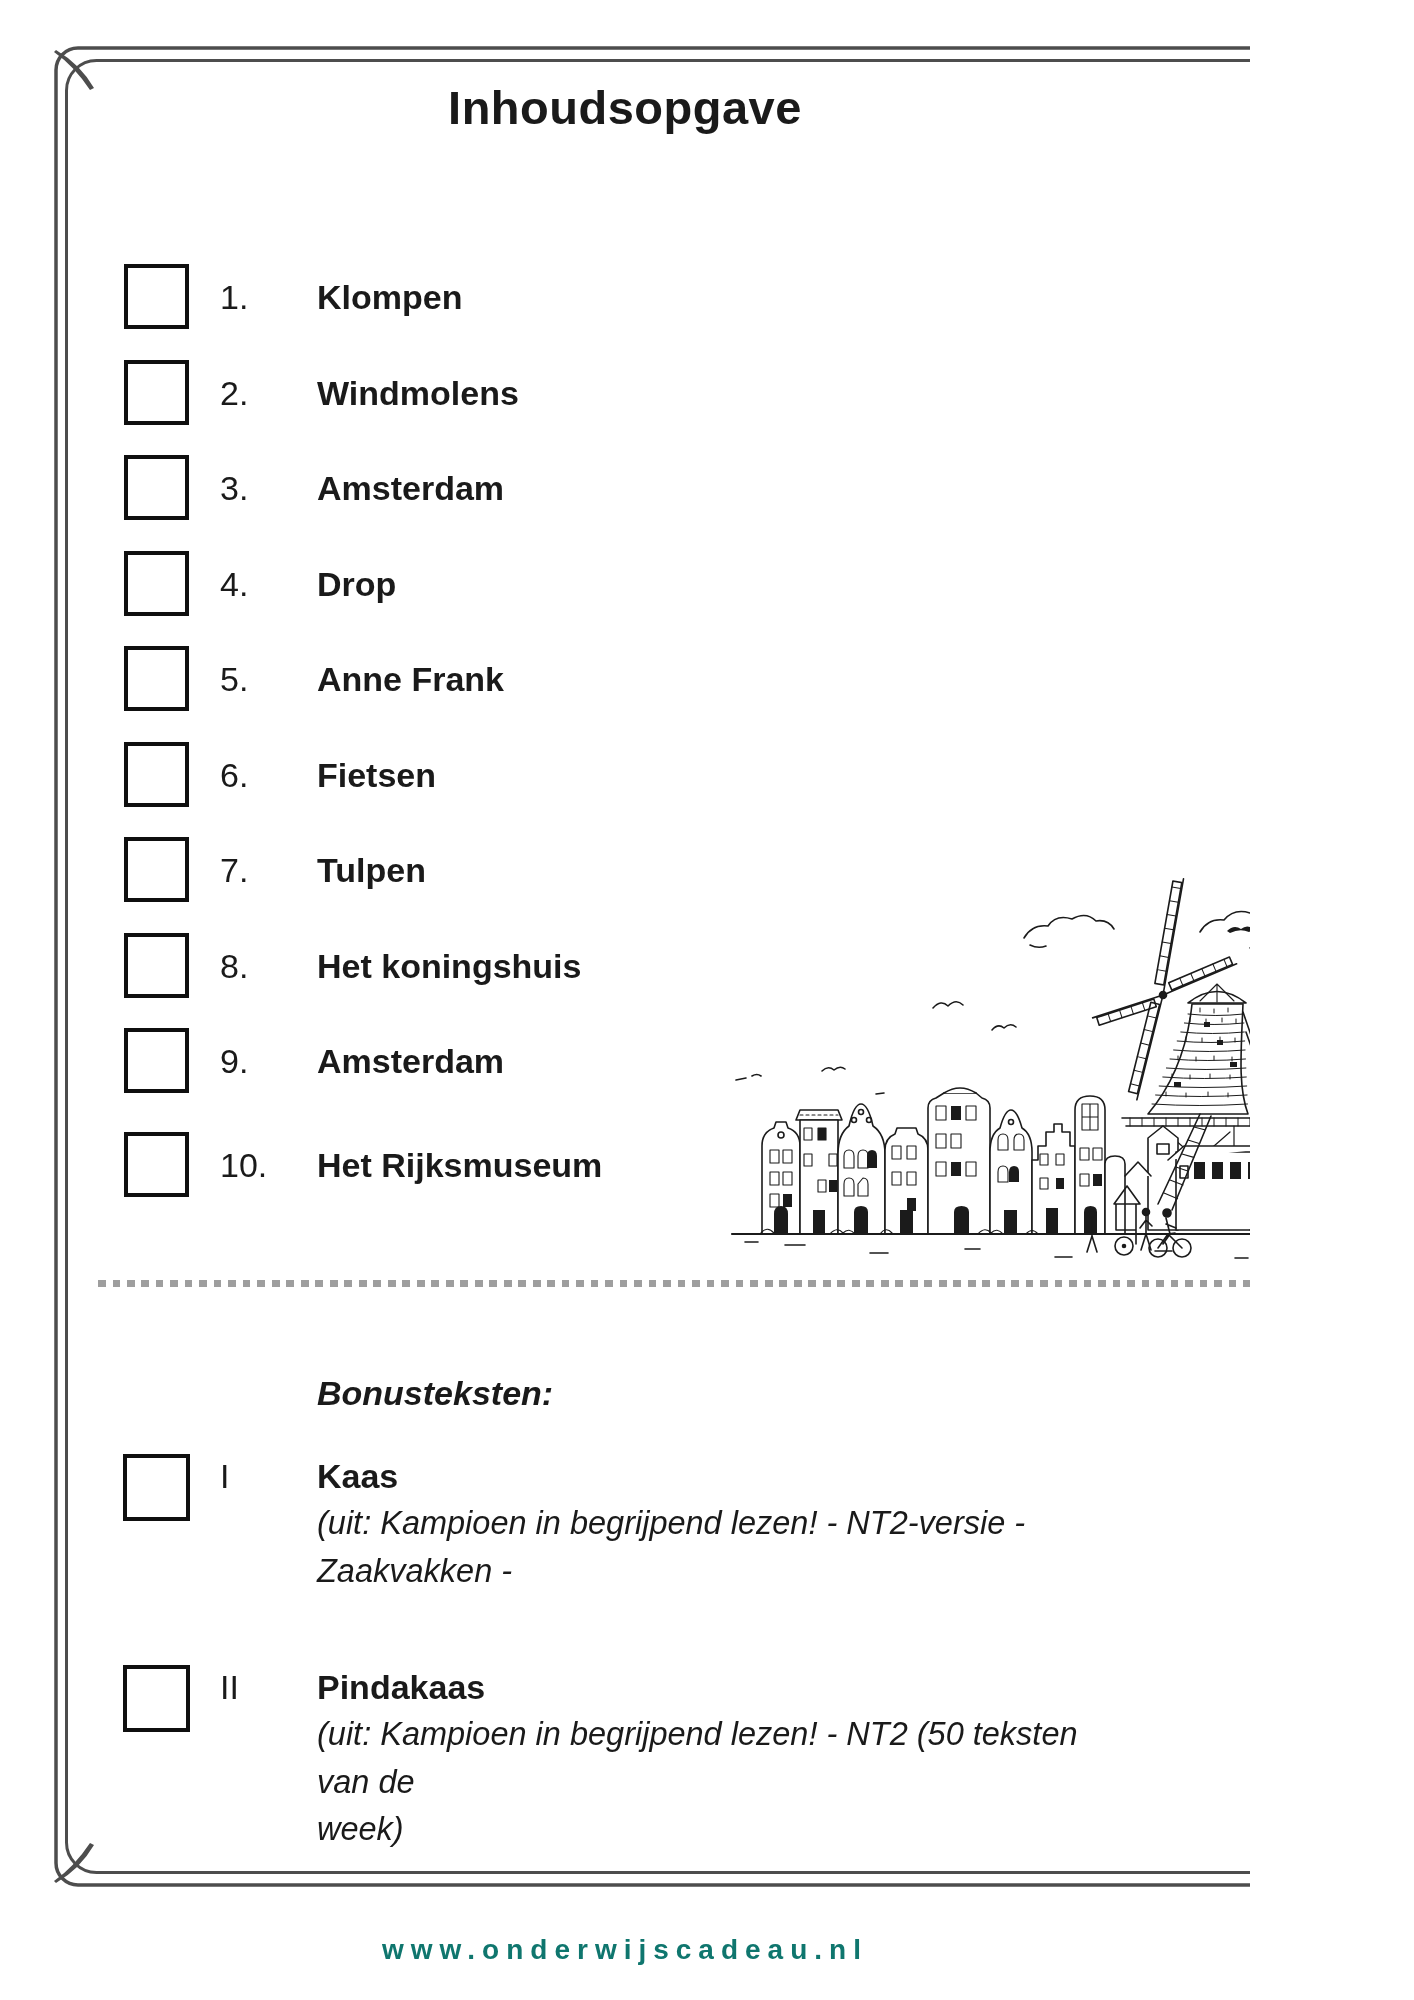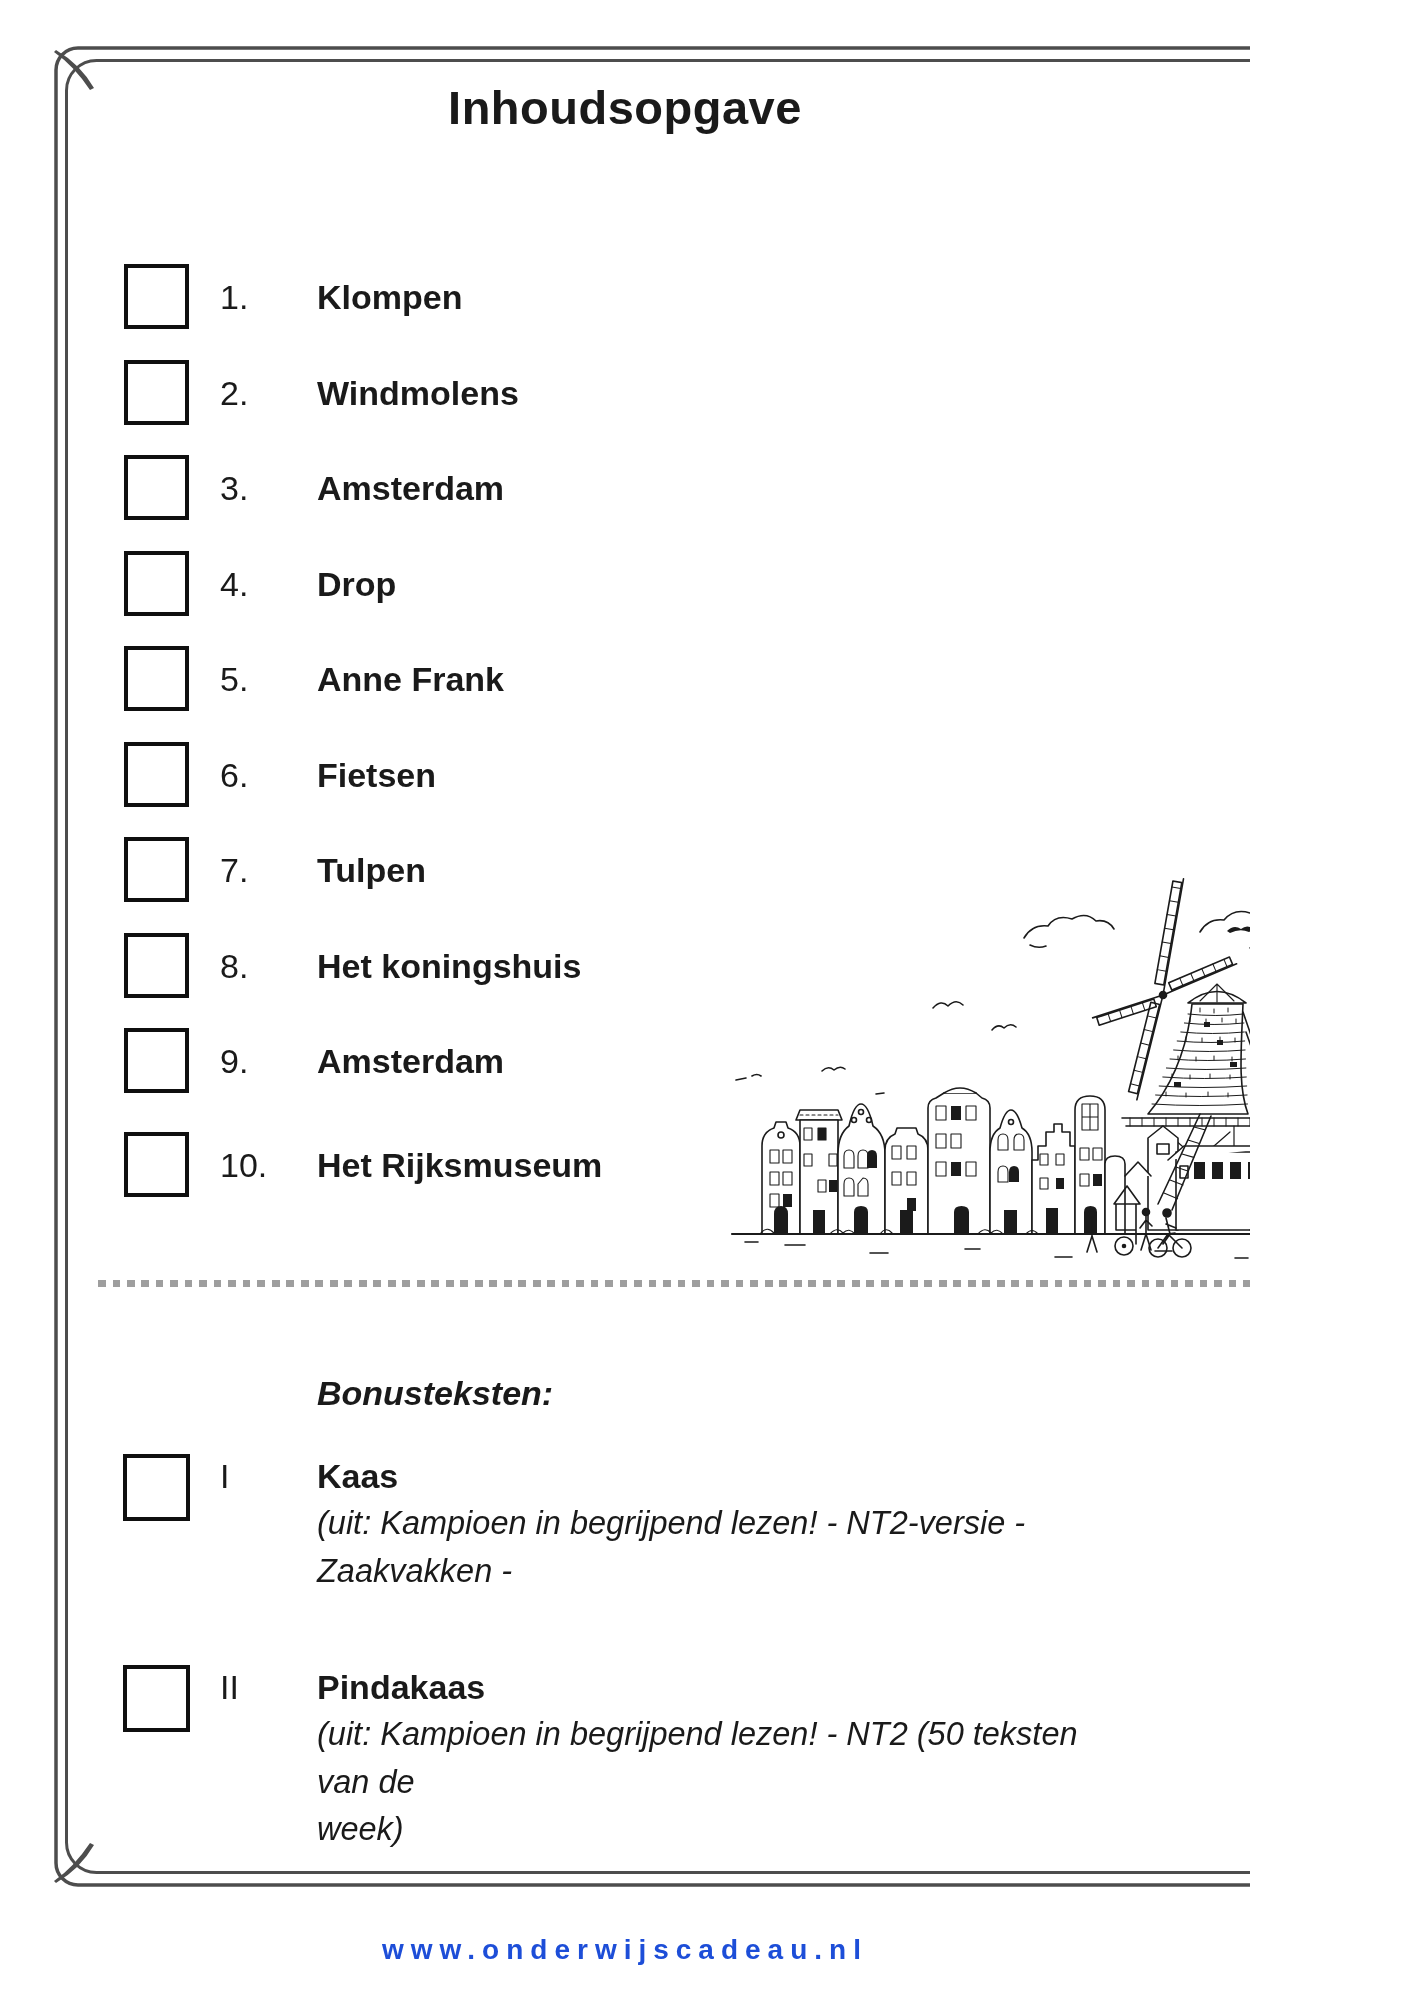--- a/index.html
+++ b/index.html
@@ -38,21 +38,21 @@
     position:absolute; left:123px; top:2px; width:59px; height:59px;
     border:4.5px solid #0f0f0f; background:#ffffff; box-sizing:content-box;
   }
   .bonus-numeral { position:absolute; left:220px; top:0; line-height:48px; font-size:34px; font-weight:400; }
   .bonus-text { position:absolute; left:317px; top:0; width:780px; }
   .bonus-title { font-size:34px; font-weight:700; line-height:48px; }
   .bonus-sub   { font-size:32.5px; font-style:italic; line-height:47.5px; }
 
   .footer {
     position:absolute; top:1934px; left:0; width:100%; text-align:center;
-    font-size:28px; font-weight:700; letter-spacing:7px; color:#1d4ed8;
+    font-size:28px; font-weight:700; letter-spacing:7px; color:#0f766e;
   }
 </style>
 </head>
 <body>
 
 <div class="page">
 
   <svg class="frame-svg" width="1414" height="2000" viewBox="0 0 1414 2000">
     <rect x="56" y="48" width="1302" height="1837" rx="22" fill="none" stroke="#4d4d4d" stroke-width="3.5"></rect>
     <rect x="66.5" y="60.5" width="1281" height="1812" rx="30" fill="none" stroke="#4d4d4d" stroke-width="3"></rect>

